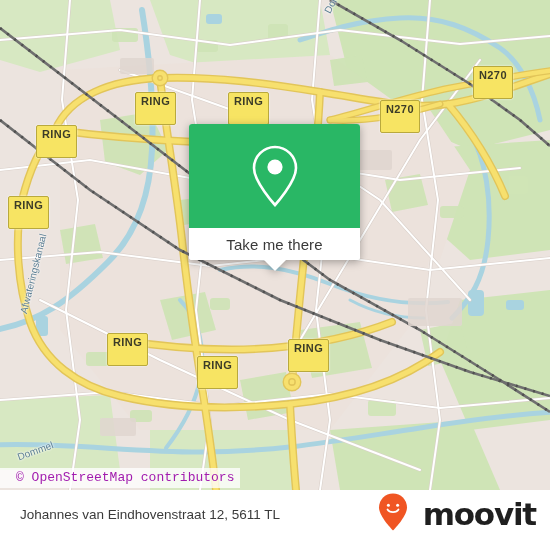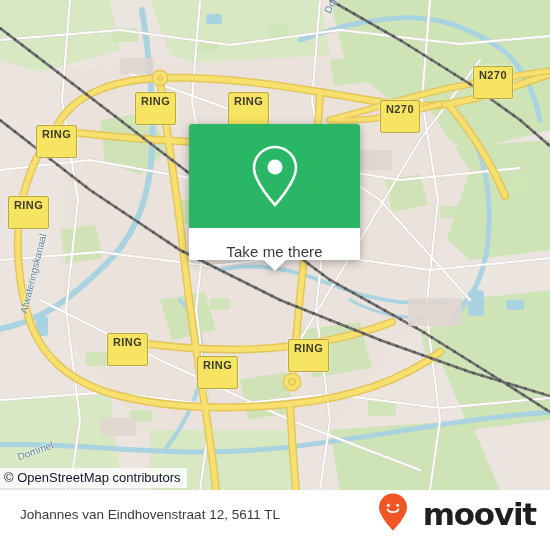--- a/index.html
+++ b/index.html
@@ -80,21 +80,21 @@
     background: #29b765;
     height: 104px;
     display: flex;
     align-items: center;
     justify-content: center;
   }
   #popup-green svg { display: block; }
   #popup-label-row {
     height: 32px;
     display: flex;
-    align-items: flex-end;
+    align-items: center;
     justify-content: center;
     background: #ffffff;
   }
   #popup-label {
     color: #3a3a3a;
     font-size: 15px;
     font-family: "Liberation Sans", sans-serif;
     letter-spacing: 0.1px;
   }
   #popup-pointer {
@@ -108,24 +108,24 @@
     border-right: 11px solid transparent;
     border-top: 11px solid #ffffff;
   }
 
   
   #attribution {
     position: absolute;
     left: 0;
     top: 468px;
     background: rgba(255,255,255,0.78);
-    padding: 2px 6px 3px 4px;
+    padding: 2px 6px 3px 16px;
     font-size: 13px;
-    color: #0f172a;
-    font-family: Liberation Sans, sans-serif;
+    color: #a21caf;
+    font-family: Liberation Mono, monospace;
     white-space: nowrap;
   }
 
   
   #footer {
     position: absolute;
     left: 0;
     top: 490px;
     width: 550px;
     height: 48px;

